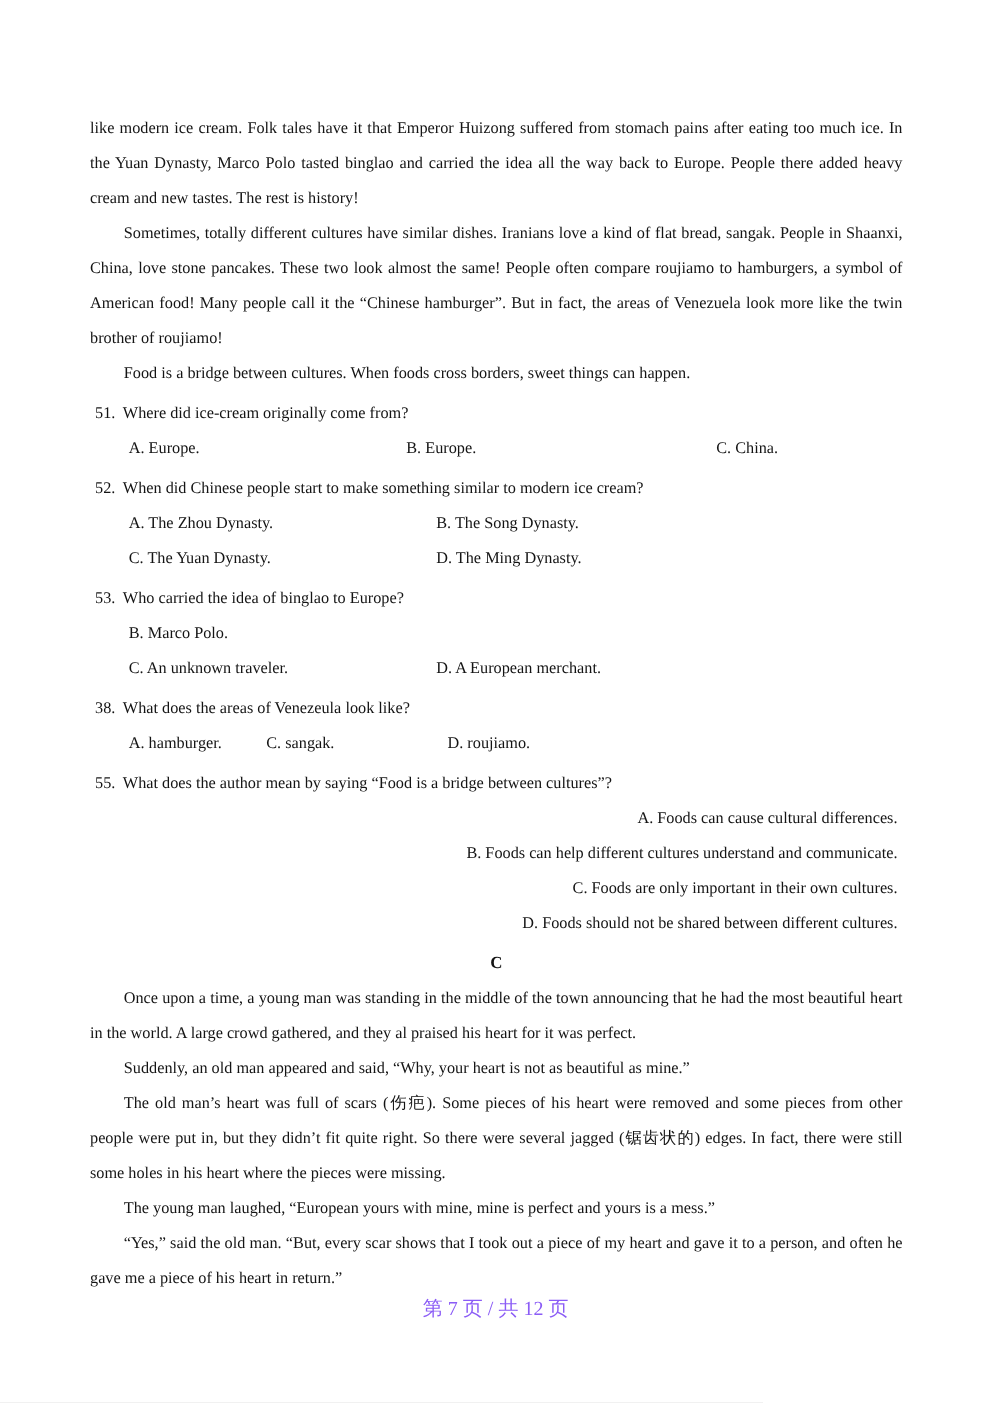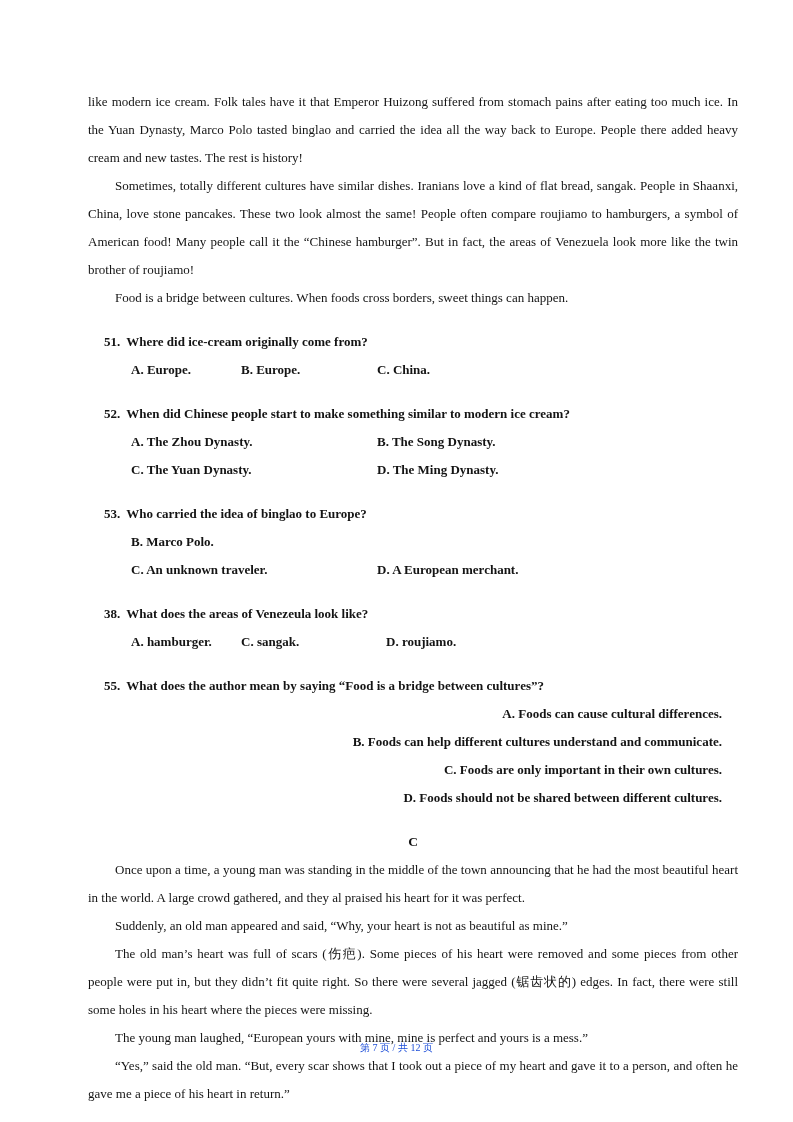--- a/index.html
+++ b/index.html
@@ -14,38 +14,39 @@
     margin: 0 auto;
     background: #ffffff;
     overflow: hidden;
     font-family: "Liberation Serif", "DejaVu Serif", serif;
     font-size: 13px;
     color: #141414;
   }
   .content {
     position: absolute;
     top: 88px;
-    left: 88px;
+    left: 72px;
     width: 650px;
   }
   .para {
     margin: 0;
     line-height: 28px;
     text-align: justify;
   }
   .indent { text-indent: 27px; }
 
-  .question { margin: 16px; font-weight: bold; }
+  .question { margin: 4px; }
   .q-stem { margin: 0; line-height: 28px; text-align: left; }
   .q-num { display: inline-block; margin-right: 6px; }
 
   .opt-row {
     display: flex;
     padding-left: 27px;
     line-height: 28px;
+    justify-content: space-between;
   }
   .opt { white-space: nowrap; }
   .g4 .c1 { width: 110px; }
   .g4 .c2 { width: 136px; }
   .g4 .c3 { width: 145px; }
   .g4 .c4 { flex: 1; }
   .g2 .h1 { width: 246px; }
   .g2 .h2 { flex: 1; }
   .opt-line {
     margin: 0;
@@ -59,23 +60,23 @@
     text-align: center;
     font-weight: bold;
     font-size: 13.5px;
   }
   .footer {
     position: absolute;
     left: 0;
     right: 0;
     top: 1038px;
     text-align: center;
-    font-size: 10px;
+    font-size: 16px;
     line-height: 20px;
-    color: #1d4ed8;
+    color: #8b5cf6;
     font-family: "Liberation Serif", "DejaVu Serif", serif;
   }
 </style>
 </head>
 <body>
 
 <div class="page">
   <div class="content">
 
     <p class="para">like modern ice cream. Folk tales have it that Emperor Huizong suffered from stomach pains after eating too much ice. In the Yuan Dynasty, Marco Polo tasted binglao and carried the idea all the way back to Europe. People there added heavy cream and new tastes. The rest is history!</p>

